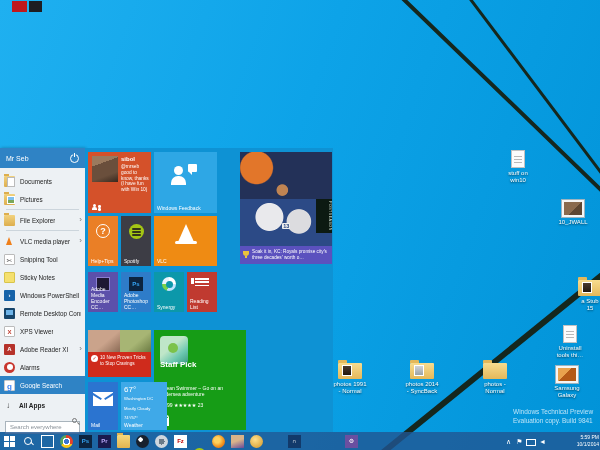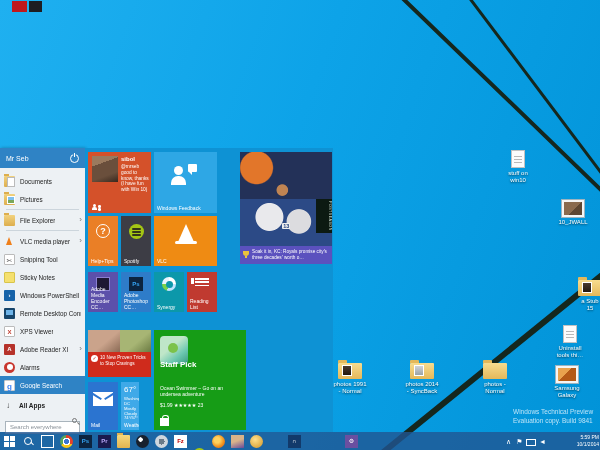--- a/index.html
+++ b/index.html
@@ -366,21 +366,21 @@
       <span>$1.99</span>
       <span>★★★★★</span>
       <span>23</span>
     </div>
     <span class="bag"></span>
   </div>
   <div class="tile t-mail" style="left:3px;top:234px;width:30px;height:48px">
     <div class="env"></div>
     <div class="tl">Mail</div>
   </div>
-  <div class="tile t-weather" style="left:36px;top:234px;width:18px;height:48px">
+  <div class="tile t-weather" style="left:36px;top:234px;width:46px;height:48px">
     <div class="w-temp">67°</div>
     <div class="w-city">Washington DC</div>
     <div class="w-cond">Mostly Cloudy</div>
     <div class="w-hilo">74°/57°</div>
     <div class="tl">Weather</div>
   </div>
 </div>
 
 <div class="taskbar">
   <div class="tb-ic winlogo" style="left:3px">

